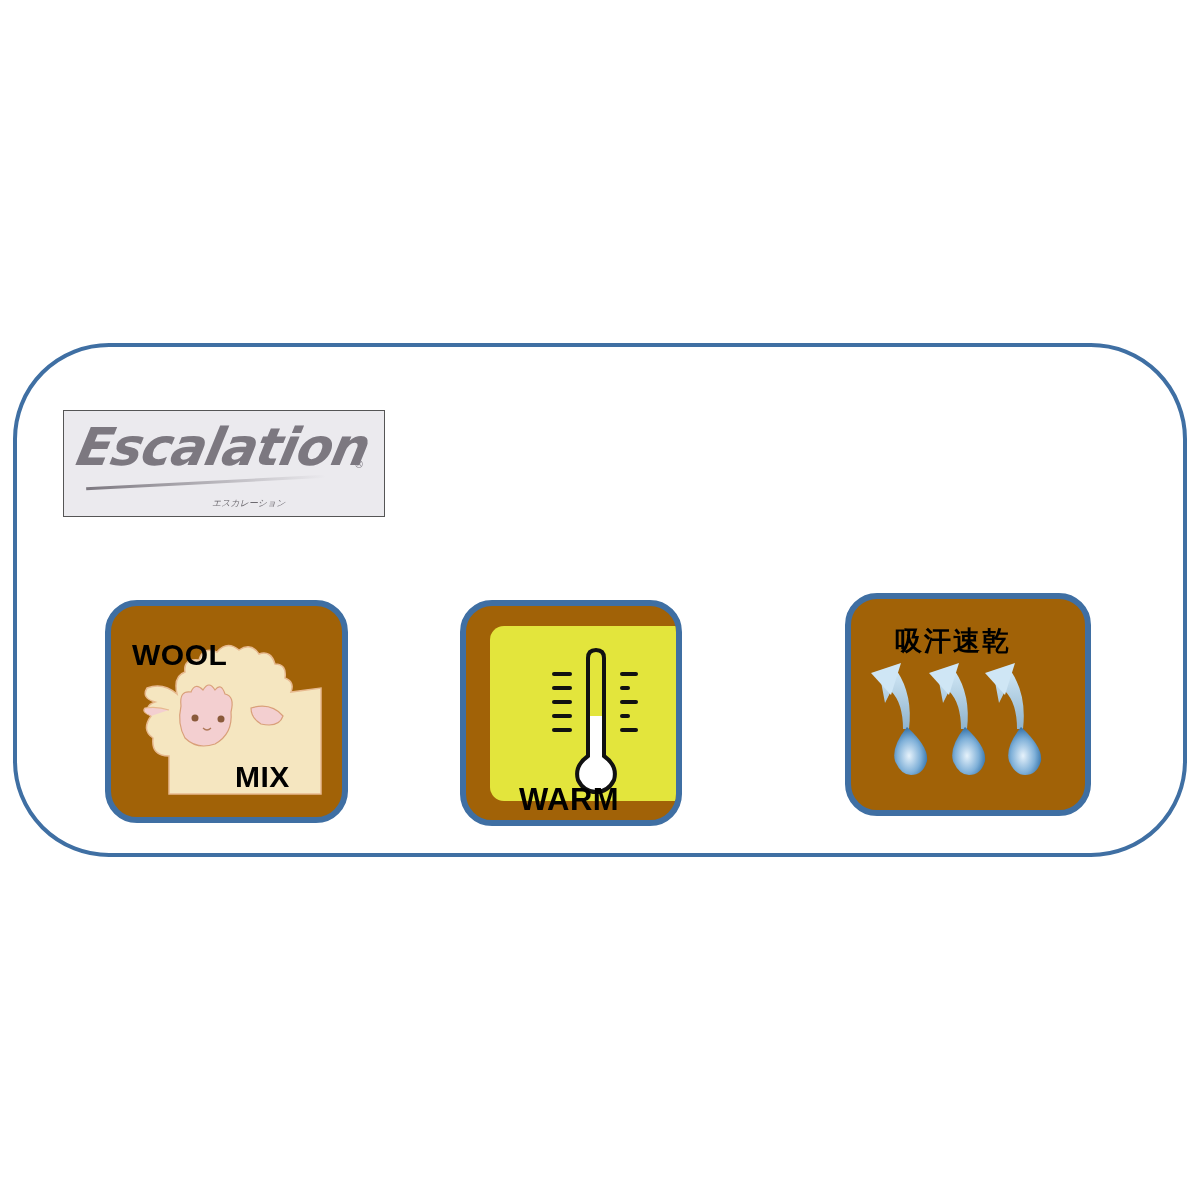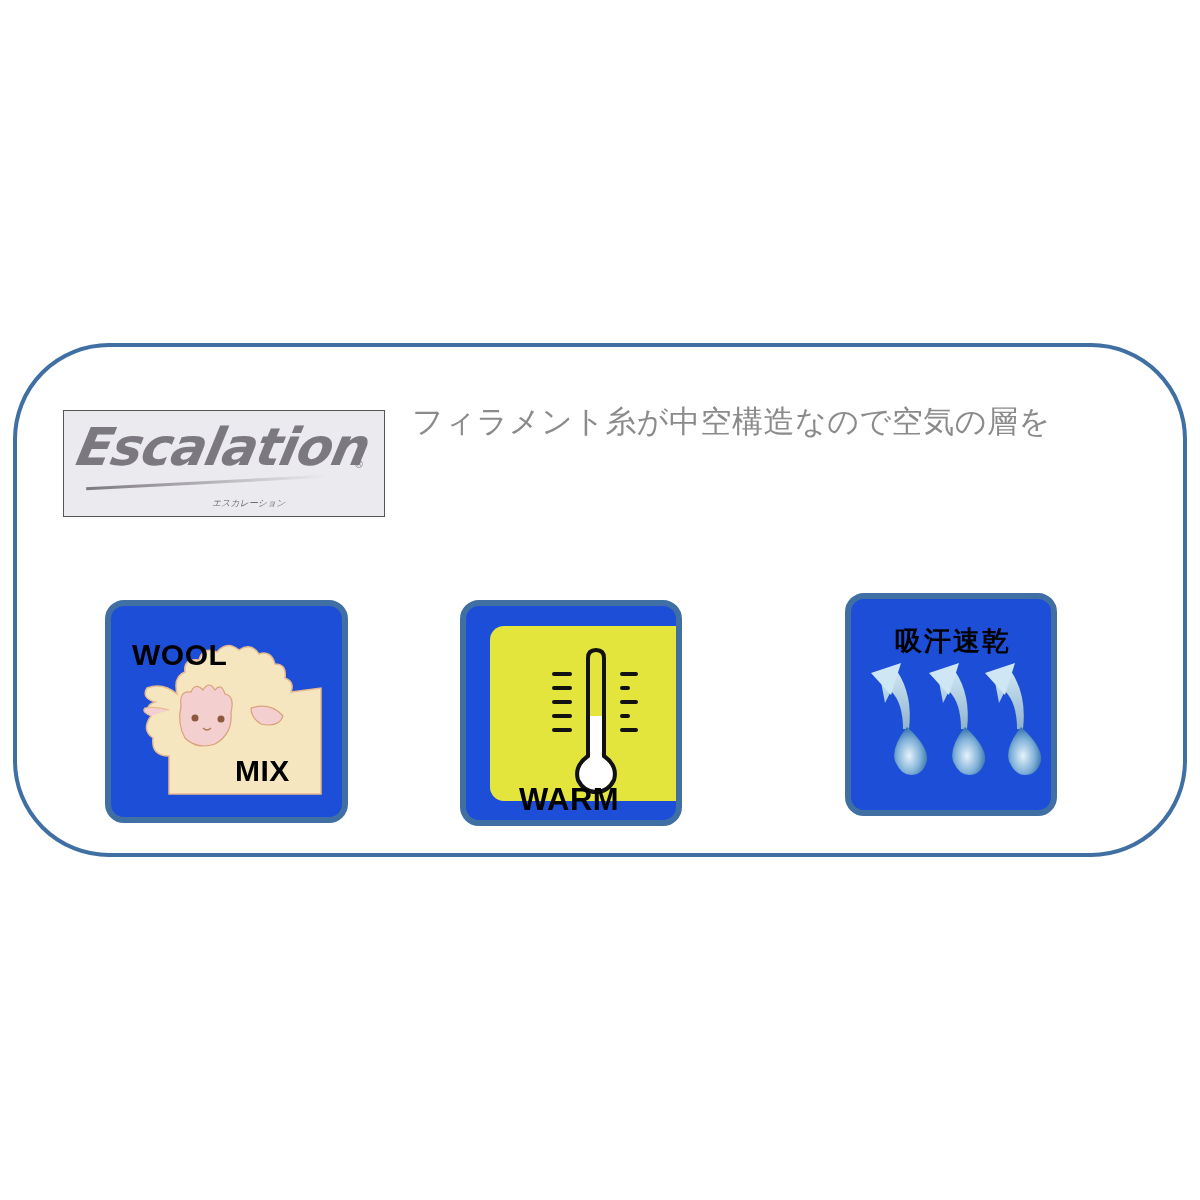--- a/index.html
+++ b/index.html
@@ -5,56 +5,55 @@
   html, body { margin:0; padding:0; }
   body { width:1200px; height:1200px; background:#ffffff; position:relative; overflow:hidden; font-family:"DejaVu Sans", sans-serif; }
   .frame { position:absolute; left:13px; top:343px; width:1166px; height:506px; border:4px solid #3f6fa3; border-radius:96px; box-sizing:content-box; }
   .logo { position:absolute; left:63px; top:410px; width:320px; height:105px; border:1px solid #555; background:#ebeaee; }
   .logo-main { position:absolute; left:14px; top:6px; font-family:"DejaVu Sans", sans-serif; font-weight:bold; font-style:italic; font-size:52px; color:#7c7880; letter-spacing:-1px; transform:skewX(-12deg); }
   .logo-reg { position:absolute; left:290px; top:48px; font-size:10px; color:#7c7880; }
   .logo-sub { position:absolute; left:148px; top:86px; font-size:9px; color:#6d6a70;font-style:italic; }
   .logo-swoosh { position:absolute; left:22px; top:70px; width:240px; height:3px; background:linear-gradient(90deg,#7c7880,rgba(124,120,128,0)); transform:rotate(-3deg); }
   .desc { position:absolute; left:412px; top:396px; width:700px; }
   .desc-line { font-size:31px; color:#8b8b8b; height:63px; line-height:50px; white-space:nowrap; letter-spacing:0.5px; font-family:"DejaVu Sans", sans-serif; }
-  .badge { position:absolute; border:6px solid #3f6fa3; border-radius:19px; background:#1d4ed8; box-sizing:border-box; overflow:hidden; }
+  .badge { position:absolute; border:6px solid #3f6fa3; border-radius:32px; background:#a16207; box-sizing:border-box; overflow:hidden; }
   .b1 { left:105px; top:600px; width:243px; height:223px; }
   .b2 { left:460px; top:600px; width:222px; height:226px; }
-  .b3 { left:845px; top:593px; width:212px; height:223px; }
+  .b3 { left:845px; top:593px; width:246px; height:223px; }
   .label-bold { position:absolute; font-family:"Liberation Sans", sans-serif; font-weight:bold; color:#000; font-size:30px; letter-spacing:0.5px; }
   .warm-panel { position:absolute; left:24px; top:20px; width:200px; height:175px; background:#e3e53c; border-radius:14px; }
   .dry-title { position:absolute; left:44px; top:24px; font-size:27px; font-weight:bold; color:#000; letter-spacing:2px; font-family:"DejaVu Sans", sans-serif; }
 </style>
 </head>
 <body>
 
 <div class="frame"></div>
 
 <div class="logo">
   <div class="logo-swoosh"></div>
   <div class="logo-main">Escalation</div>
   <div class="logo-reg">®</div>
   <div class="logo-sub">エスカレーション</div>
 </div>
 
 <div class="desc">
-  <div class="desc-line">フィラメント糸が中空構造なので空気の層を</div>
 </div>
 
 <div class="badge b1">
   <svg width="231" height="211" viewBox="0 0 231 211" style="position:absolute;left:0;top:0">
     <path d="M58 188 L58 150 Q40 150 42 132 Q30 124 40 110 Q32 100 44 96 Q30 92 36 82 Q52 76 66 88 Q62 70 74 66 Q72 52 88 54 Q92 40 106 46 Q116 34 128 44 Q140 36 148 48 Q160 44 164 58 Q176 58 174 72 Q184 76 180 86 L210 82 L210 188 Z" fill="#f5e6c0" stroke="#e7b98f" stroke-width="1.5"></path>
     <path d="M40 110 Q30 106 34 102 Q46 100 58 104" fill="#f3cfd0" stroke="#e7b98f" stroke-width="1.2"></path>
     <path d="M70 100 Q68 84 80 86 Q84 76 92 84 Q98 74 104 84 Q110 76 114 88 Q124 90 120 106 Q122 128 104 138 Q86 144 74 132 Q66 118 70 100 Z" fill="#f3cfd0" stroke="#d9a07a" stroke-width="1.2"></path>
     <circle cx="84" cy="112" r="3.5" fill="#8a5a3a"></circle>
     <circle cx="110" cy="113" r="3.5" fill="#8a5a3a"></circle>
     <path d="M92 122 Q96 126 100 122" fill="none" stroke="#b07a5a" stroke-width="1.2"></path>
     <path d="M140 102 Q160 96 172 110 Q168 122 150 118 Q140 112 140 102 Z" fill="#f3cfd0" stroke="#d9a07a" stroke-width="1.2"></path>
   </svg>
   <div class="label-bold" style="left:21px;top:32px;">WOOL</div>
-  <div class="label-bold" style="left:124px;top:148px;">MIX</div>
+  <div class="label-bold" style="left:124px;top:154px;">MIX</div>
 </div>
 
 <div class="badge b2">
   <div class="warm-panel"></div>
   <svg width="247" height="214" viewBox="0 0 247 214" style="position:absolute;left:0;top:0">
     <g stroke="#111" stroke-width="4" stroke-linecap="round">
       <line x1="88" y1="68" x2="104" y2="68"></line>
       <line x1="88" y1="82" x2="104" y2="82"></line>
       <line x1="88" y1="96" x2="104" y2="96"></line>
       <line x1="88" y1="110" x2="104" y2="110"></line>

